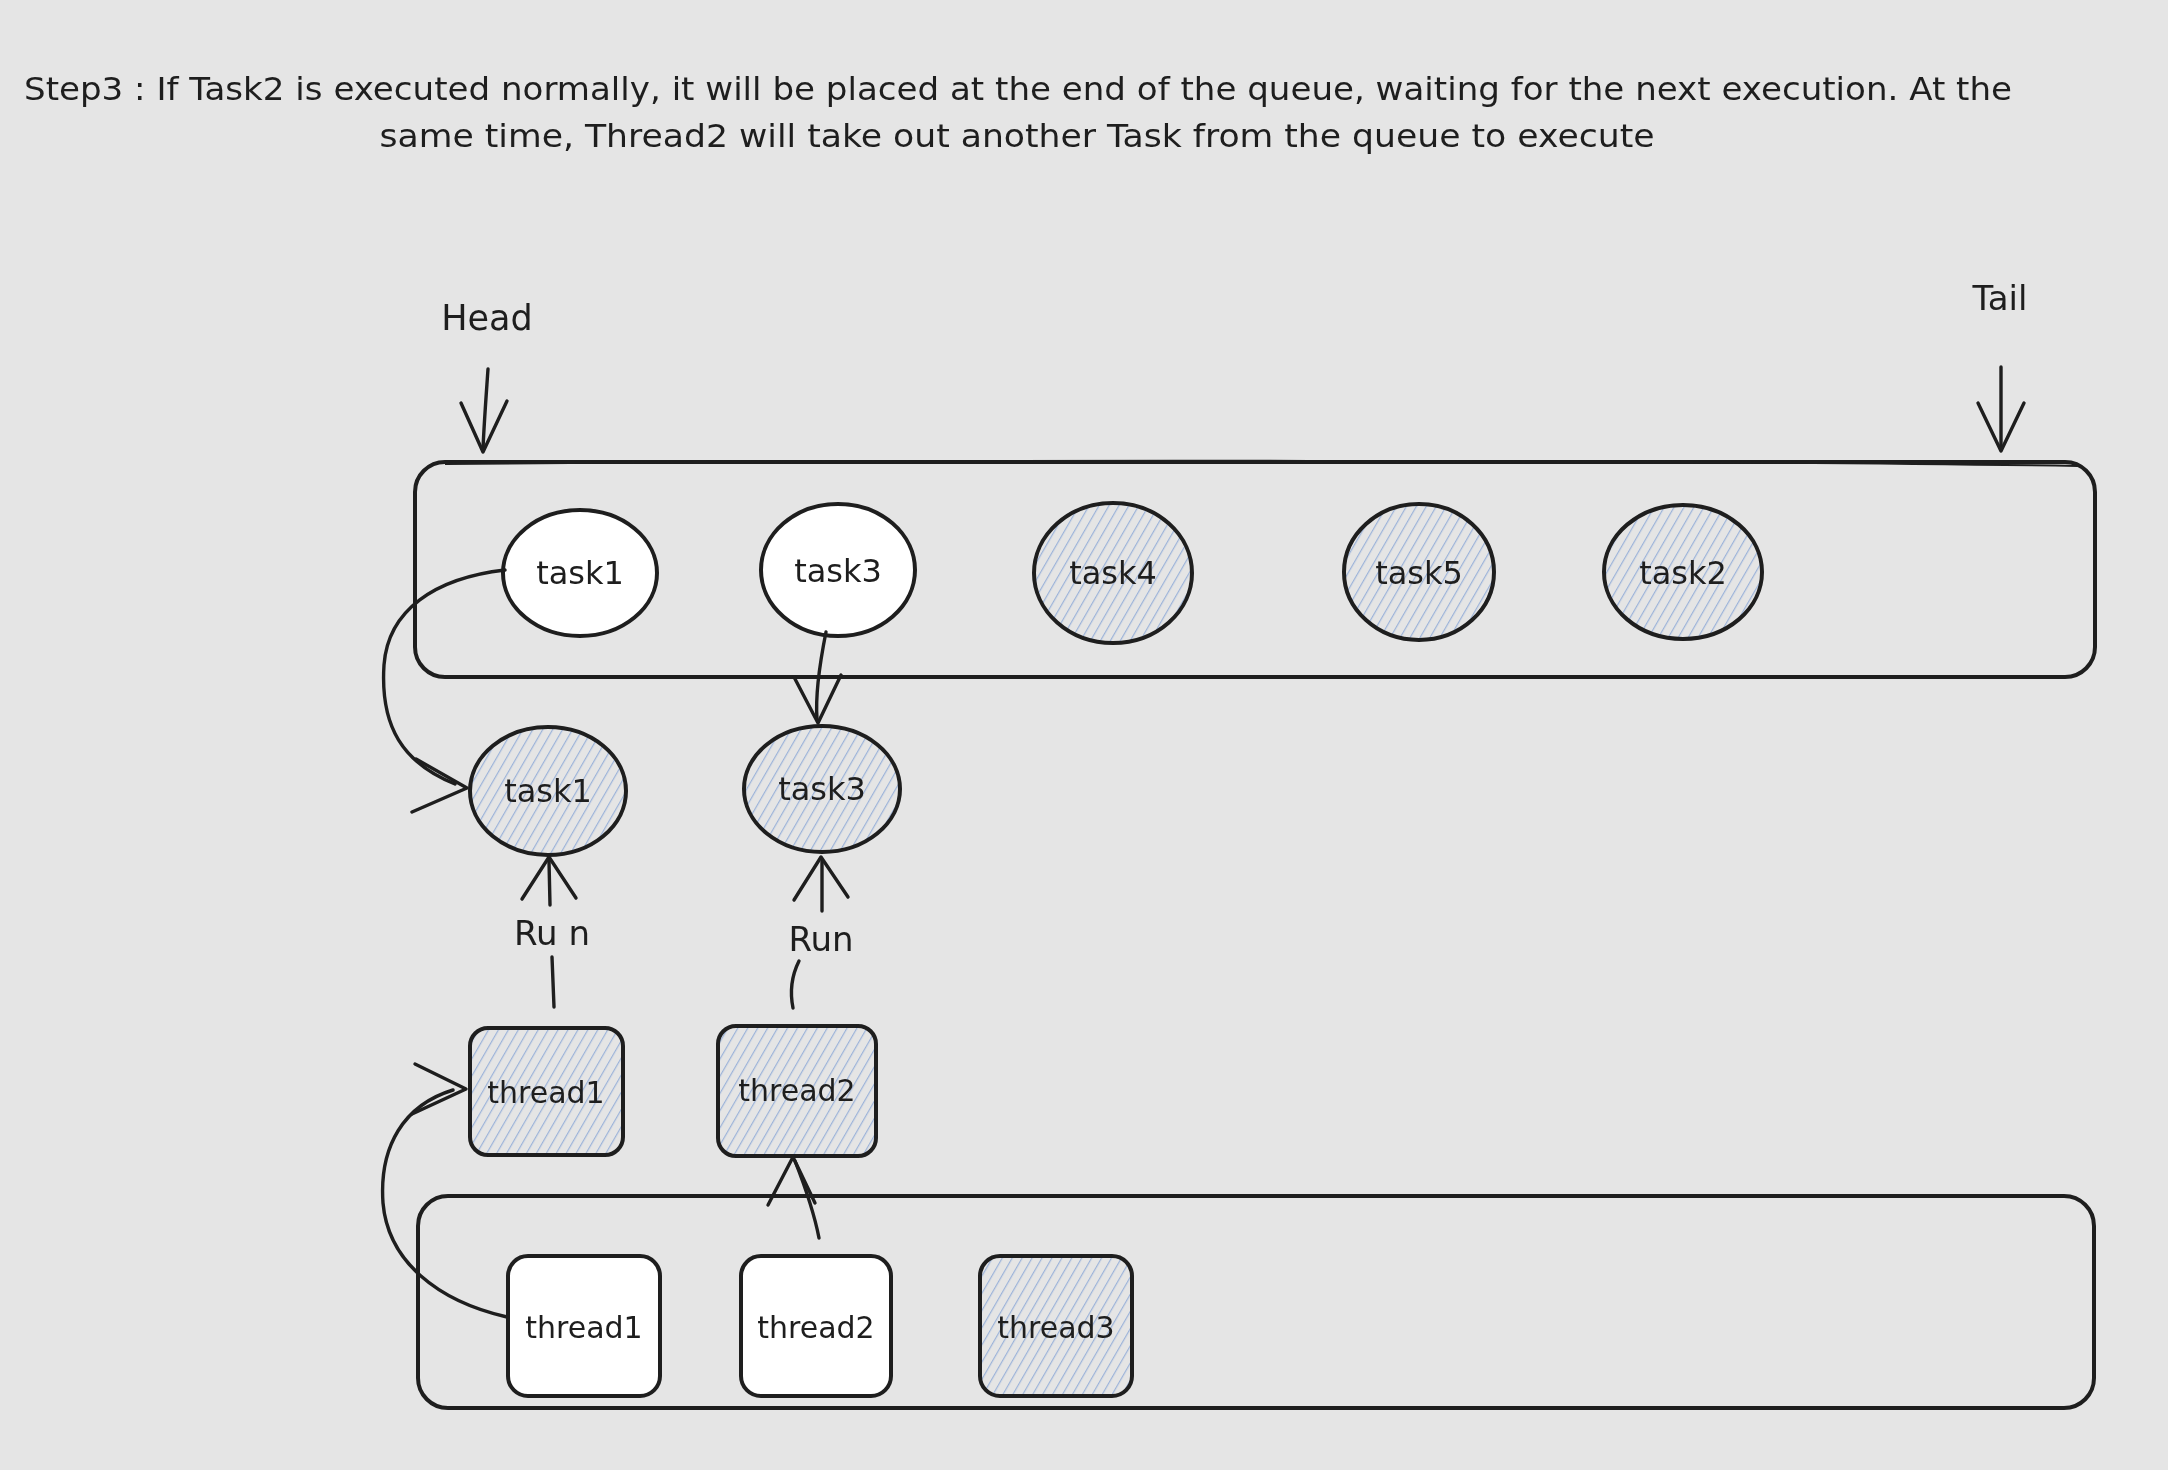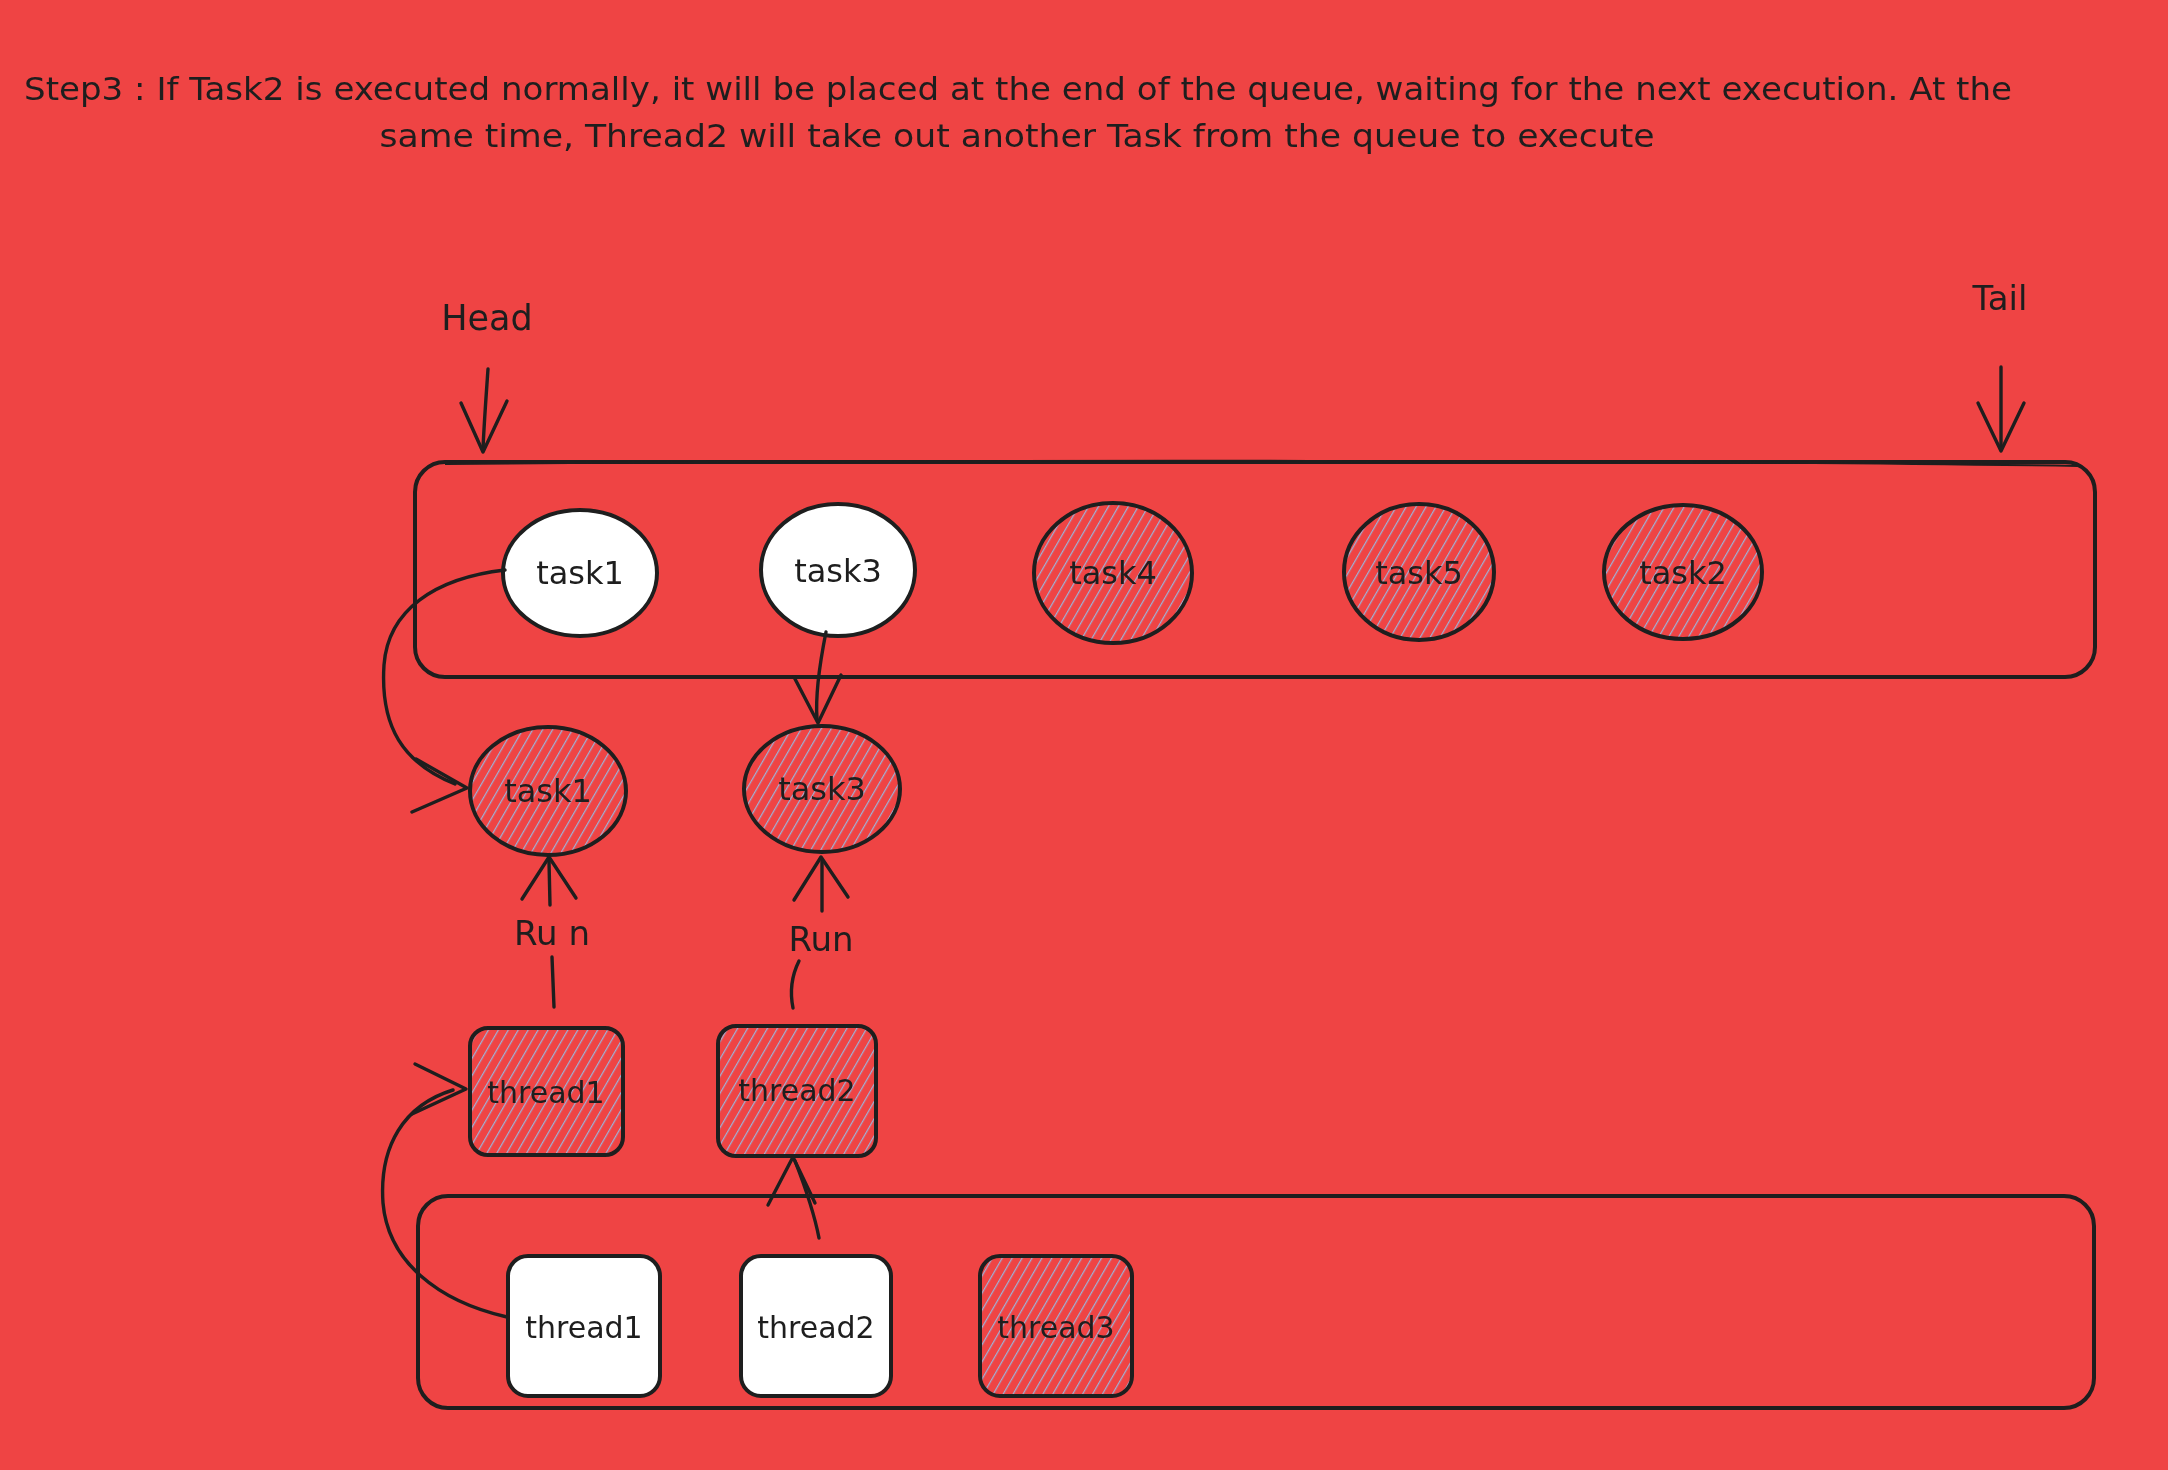--- a/index.html
+++ b/index.html
@@ -1,20 +1,20 @@
 <!DOCTYPE html>
 <html><head>
 <meta charset="utf-8">
 <style>
   html,body{margin:0;padding:0;background:#ffffff;}
   .canvas{
     position:relative;
     width:2168px;
     height:1470px;
-    background:#ef4444;
+    background:#e5e5e5;
     font-family:"DejaVu Sans", sans-serif;
     overflow:hidden;
   }
   svg text{
     fill:#1e1e1e;
   }
   .shape{
     stroke:#1e1e1e;
     stroke-width:4;
     stroke-linecap:round;

